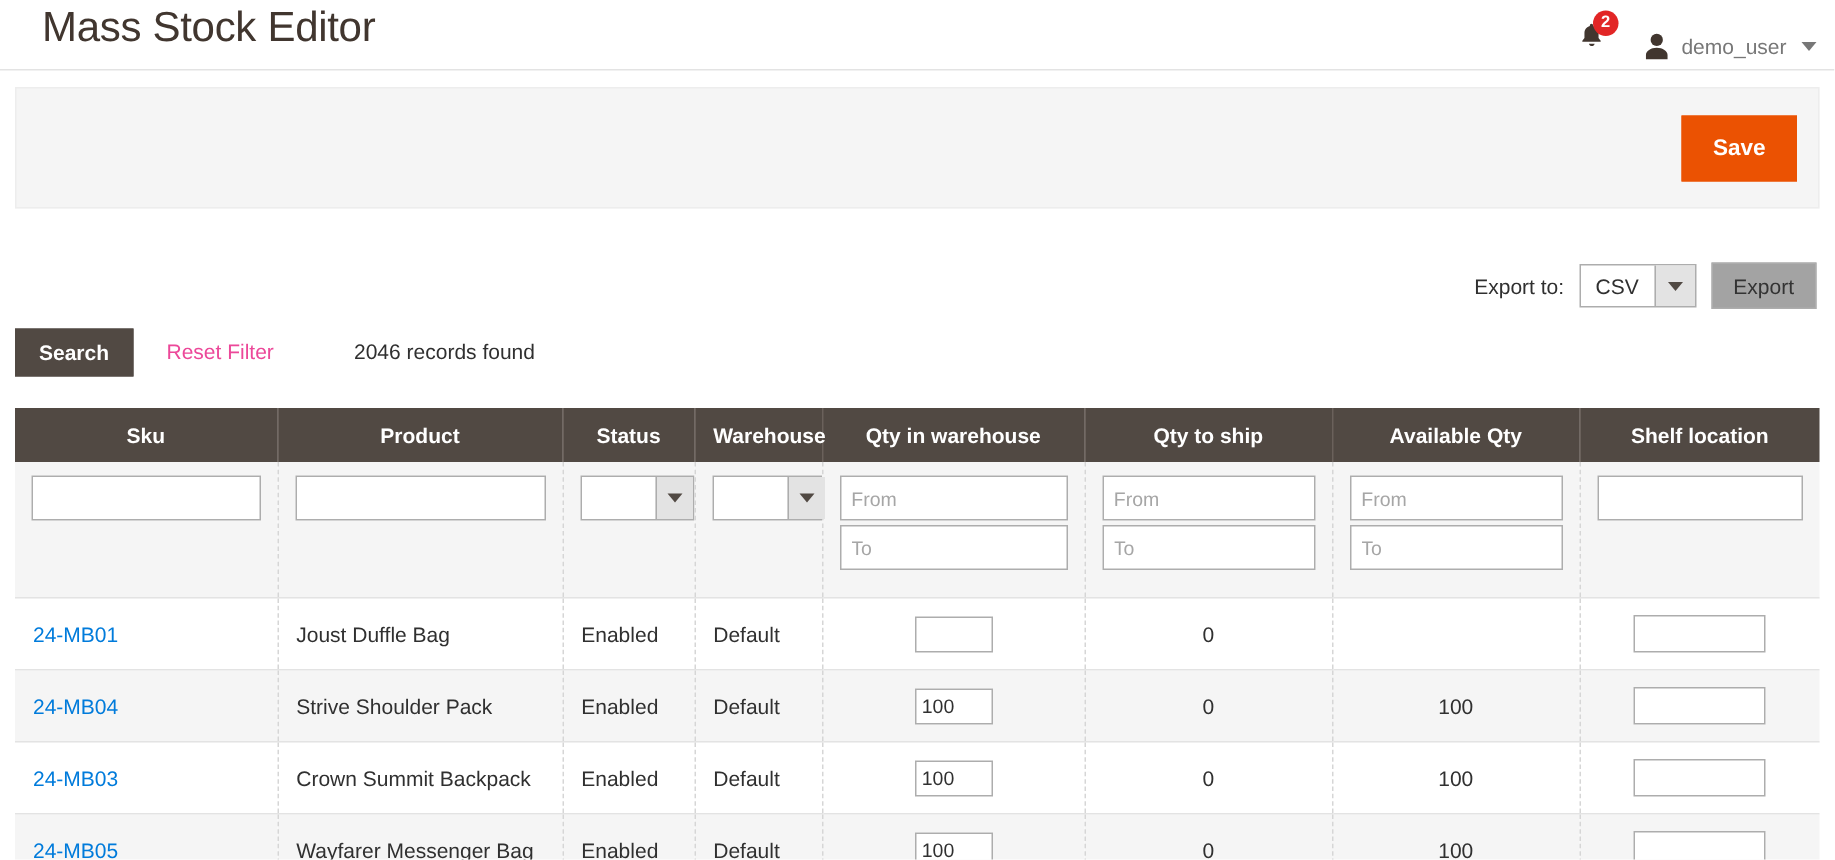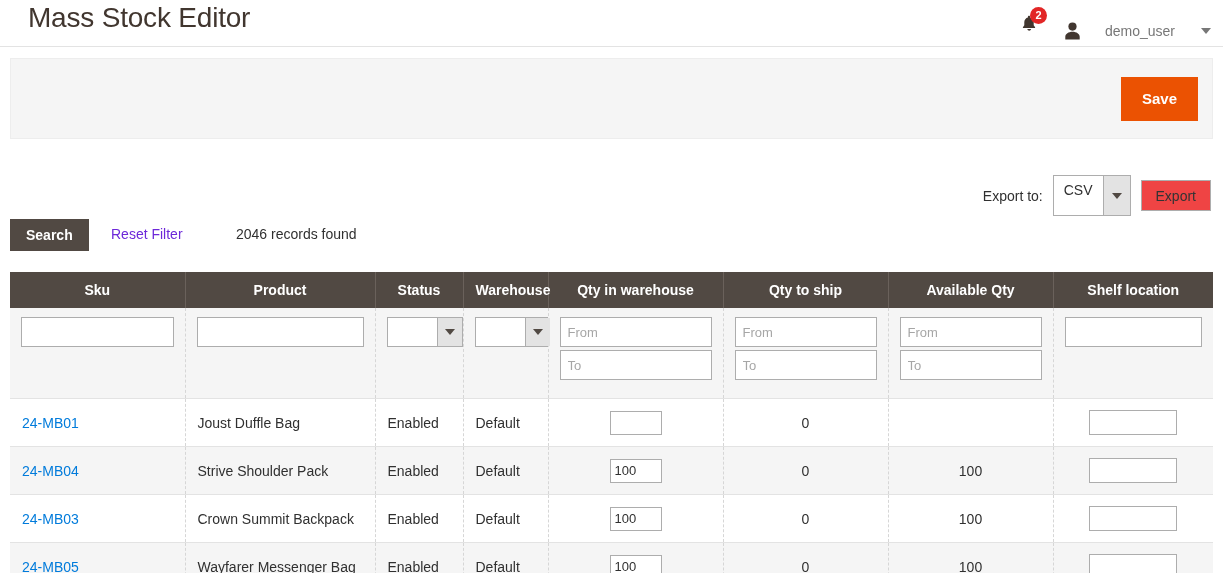--- a/index.html
+++ b/index.html
@@ -52,21 +52,21 @@
     border-radius: 9px;
     font-size: 11px;
     font-weight: bold;
     line-height: 17px;
     text-align: center;
     padding: 0 3px;
   }
   .user-menu {
     display: flex;
     align-items: center;
-    gap: 24px;
+    gap: 8px;
     color: #777;
     font-size: 14px;
     margin-top: 16px;
   }
   .avatar-icon { width: 17px; height: 18px; display: block; }
   .caret-down {
     width: 0; height: 0;
     border-left: 5px solid transparent;
     border-right: 5px solid transparent;
     border-top: 6px solid #777;
@@ -102,21 +102,21 @@
     position: absolute;
     right: 12px; top: 175px;
     display: flex;
     align-items: center;
     gap: 10px;
   }
   .export-label { font-size: 14px; color: #303030; }
   .select-box {
     display: inline-flex;
     align-items: stretch;
-    height: 41px;
+    height: 29px;
     border: 1px solid #adadad;
     background: #ffffff;
   }
   .select-box .sel-value {
     min-width: 48px;
     padding: 0 10px;
     font-size: 14px;
     color: #303030;
     line-height: 29px;
   }
@@ -128,21 +128,21 @@
   }
   .arrow-tri {
     width: 0; height: 0;
     border-left: 5px solid transparent;
     border-right: 5px solid transparent;
     border-top: 6px solid #514943;
   }
   .btn-gray {
     height: 31px;
     padding: 0 14px;
-    background: #ef4444;
+    background: #a3a3a3;
     border: 1px solid #adadad;
     color: #333333;
     font-size: 14px;
     cursor: pointer;
     font-family: "Liberation Sans", sans-serif;
   }
 
   
   .grid-actions {
     position: absolute;
@@ -160,21 +160,21 @@
     font-size: 14px;
     font-weight: bold;
     height: 32px;
     padding: 0 15px;
     cursor: pointer;
     font-family: "Liberation Sans", sans-serif;
   }
   .reset-filter {
     position: absolute;
     left: 101px; top: 7px;
-    color: #6d28d9;
+    color: #ec4899;
     font-size: 14px;
     text-decoration: none;
     cursor: pointer;
   }
   .records-found {
     position: absolute;
     left: 226px; top: 7px;
     font-size: 14px;
     color: #303030;
   }

